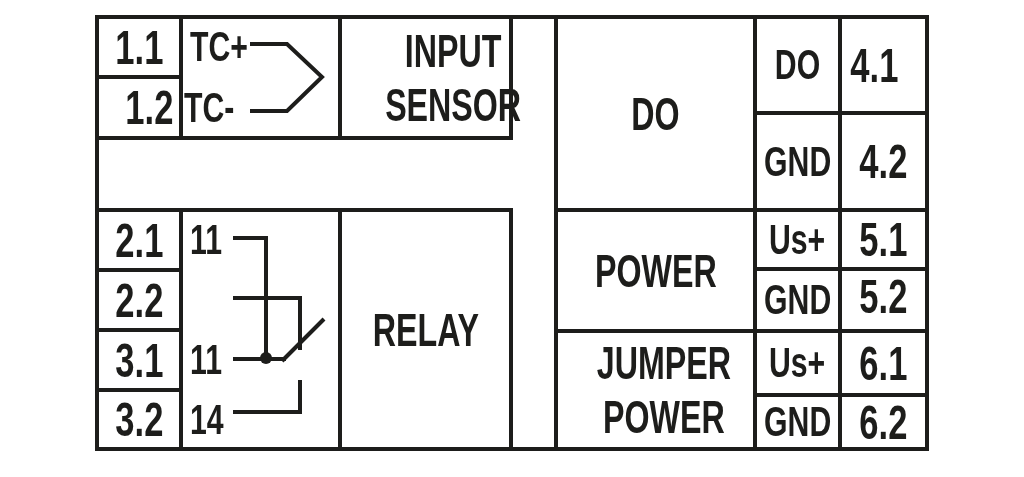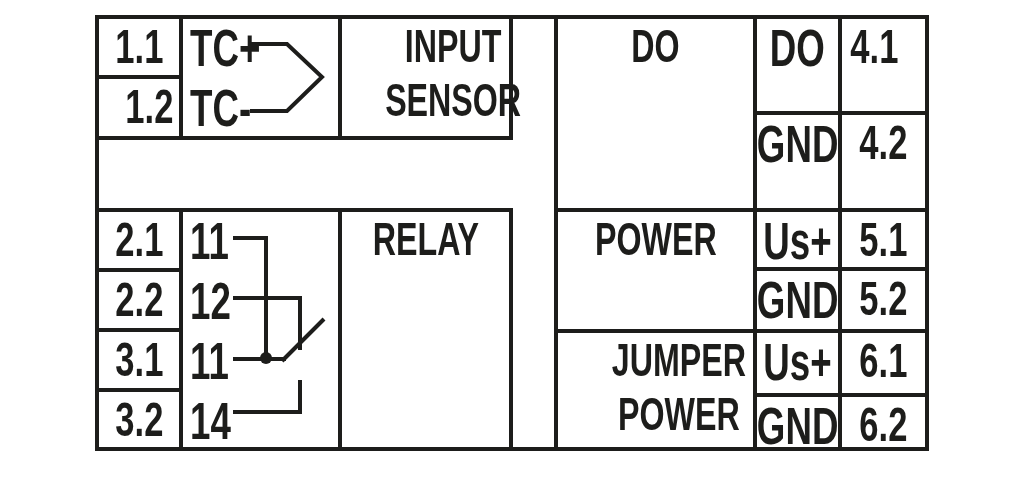--- a/index.html
+++ b/index.html
@@ -8,34 +8,34 @@
     width:1024px;height:477px;
     background:#fff;
     overflow:hidden;
     font-family:"Liberation Sans",sans-serif;
   }
   .line{position:absolute;background:#1d1d1b;}
   .hline{height:4px;}
   .vline{width:4px;}
   .cell{
     position:absolute;
-    display:flex;justify-content:center;
+    display:flex;align-items:center;justify-content:center;
     color:#1d1d1b;font-weight:bold;
   }
   .cell.align-left{justify-content:flex-start;}
   .tx{
     display:inline-block;
     transform:scaleX(0.72);
     transform-origin:center center;
     white-space:pre;
     text-align:center;
   }
   .align-left .tx{transform-origin:left center;}
   .fs-num{font-size:48px;}
-  .fs-sig{font-size:51px;}
+  .fs-sig{font-size:42px;}
   .fs-box{font-size:46px;}
   .fs-box .tx{transform:scaleX(0.70);}
   .two-line .tx span{display:block;line-height:54px;}
   svg.schematic{position:absolute;}
   svg.schematic .stroke{fill:none;stroke:#1d1d1b;stroke-width:4;stroke-linecap:butt;stroke-linejoin:miter;}
 </style>
 </head>
 <body>
 
 <div id="canvas">
@@ -72,21 +72,21 @@
   <div class="cell fs-num" style="left:99px;top:19px;width:80px;height:56px;">
     <span class="tx">1.1</span>
     </div>
   <div class="cell fs-num" style="left:99px;top:79px;width:80px;height:57px;padding-left:10px;">
     <span class="tx">1.2</span>
     </div>
 
   <div class="cell fs-sig align-left" style="left:190px;top:19px;width:120px;height:56px;">
     <span class="tx">TC+</span>
     </div>
-  <div class="cell fs-sig align-left" style="left:190px;top:79px;width:120px;height:57px;">
+  <div class="cell fs-sig align-left" style="left:184px;top:79px;width:120px;height:57px;">
     <span class="tx">TC-</span>
     </div>
 
   <svg class="schematic" style="left:183px;top:15px;" width="155" height="125" viewBox="0 0 155 125">
     <polyline class="stroke" points="67,29 104,29 139,62 104,96 67,96"></polyline>
   </svg>
 
   <div class="cell fs-box two-line" style="left:342px;top:19px;width:167px;height:117px;padding-left:28px;">
     <span class="tx"><span>INPUT</span><span>SENSOR</span></span>
   </div>
@@ -99,23 +99,20 @@
     </div>
   <div class="cell fs-num" style="left:99px;top:332px;width:80px;height:56px;">
     <span class="tx">3.1</span>
     </div>
   <div class="cell fs-num" style="left:99px;top:392px;width:80px;height:55px;">
     <span class="tx">3.2</span>
     </div>
 
   <div class="cell fs-sig align-left" style="left:190px;top:212px;width:90px;height:56px;">
     <span class="tx">11</span>
-    </div>
-  <div class="cell fs-sig align-left" style="left:190px;top:272px;width:90px;height:56px;">
-    <span class="tx">12</span>
     </div>
   <div class="cell fs-sig align-left" style="left:190px;top:332px;width:90px;height:56px;">
     <span class="tx">11</span>
     </div>
   <div class="cell fs-sig align-left" style="left:190px;top:392px;width:90px;height:55px;">
     <span class="tx">14</span>
     </div>
 
   <svg class="schematic" style="left:183px;top:208px;" width="155" height="243" viewBox="0 0 155 243">
     <polyline class="stroke" points="50,30 83,30 83,150"></polyline>
@@ -157,21 +154,21 @@
   <div class="cell fs-num" style="left:842px;top:212px;width:83px;height:55px;">
     <span class="tx">5.1</span>
     </div>
   <div class="cell fs-sig" style="left:757px;top:271px;width:81px;height:58px;">
     <span class="tx">GND</span>
     </div>
   <div class="cell fs-num" style="left:842px;top:271px;width:83px;height:51px;">
     <span class="tx">5.2</span>
     </div>
 
-  <div class="cell fs-box two-line" style="left:591px;top:333px;width:175px;height:114px;">
+  <div class="cell fs-box two-line" style="left:576px;top:333px;width:175px;height:114px;">
     <span class="tx"><span>JUMPER</span><span>POWER</span></span>
   </div>
 
   <div class="cell fs-sig" style="left:757px;top:333px;width:81px;height:60px;">
     <span class="tx">Us+</span>
     </div>
   <div class="cell fs-num" style="left:842px;top:333px;width:83px;height:60px;">
     <span class="tx">6.1</span>
     </div>
   <div class="cell fs-sig" style="left:757px;top:397px;width:81px;height:50px;">

